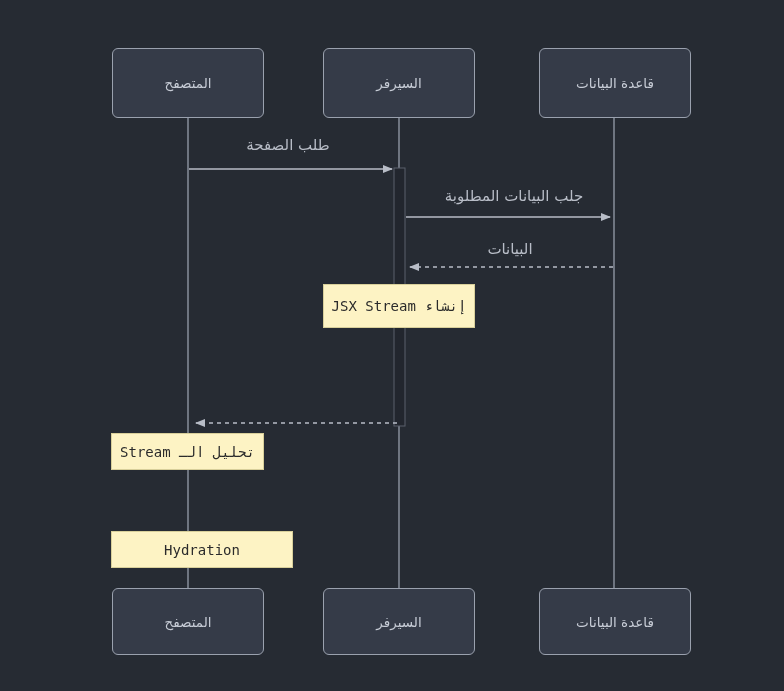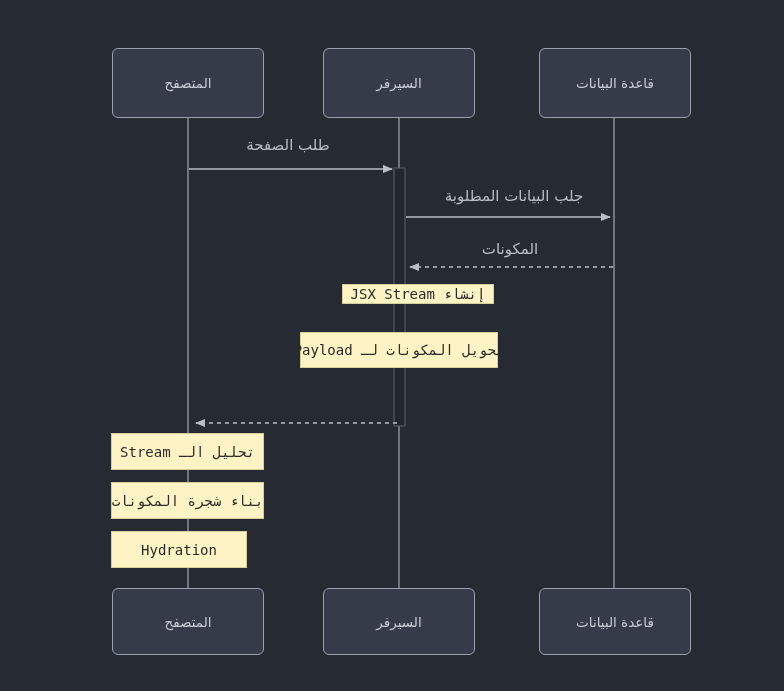--- a/index.html
+++ b/index.html
@@ -122,32 +122,26 @@
   </div>
   <div class="actor-box" style="left:323px; top:588px; width:152px; height:67px;">
     <span class="actor-label">السيرفر</span>
   </div>
   <div class="actor-box" style="left:539px; top:588px; width:152px; height:67px;">
     <span class="actor-label">قاعدة البيانات</span>
   </div>
 
   <div class="msg-label" style="left:288px; top:136px;">طلب الصفحة</div>
   <div class="msg-label" style="left:506px; top:187px;margin-left:8px;">جلب البيانات المطلوبة</div>
-  <div class="msg-label" style="left:510px; top:240px;">المكونات</div>
+  <div class="msg-label" style="left:510px; top:240px;">البيانات</div>
 
-  <div class="note-box" style="left:323px; top:284px; width:152px; height:20px;margin-left:19px;">
+  <div class="note-box" style="left:323px; top:284px; width:152px; height:44px;">
     <span class="note-label">إنشاء JSX Stream</span>
-  </div>
-  <div class="note-box" style="left:300px; top:332px; width:198px; height:36px;">
-    <span class="note-label">تحويل المكونات لـ Payload</span>
   </div>
 
   <div class="note-box" style="left:111px; top:433px; width:153px; height:37px;">
     <span class="note-label">تحليل الـ Stream</span>
   </div>
-  <div class="note-box" style="left:111px; top:482px; width:153px; height:37px;">
-    <span class="note-label">بناء شجرة المكونات</span>
-  </div>
-  <div class="note-box" style="left:111px; top:531px; width:136px; height:37px;">
+  <div class="note-box" style="left:111px; top:531px; width:182px; height:37px;">
     <span class="note-label">Hydration</span>
   </div>
 
 </div>
 
 </body></html>

